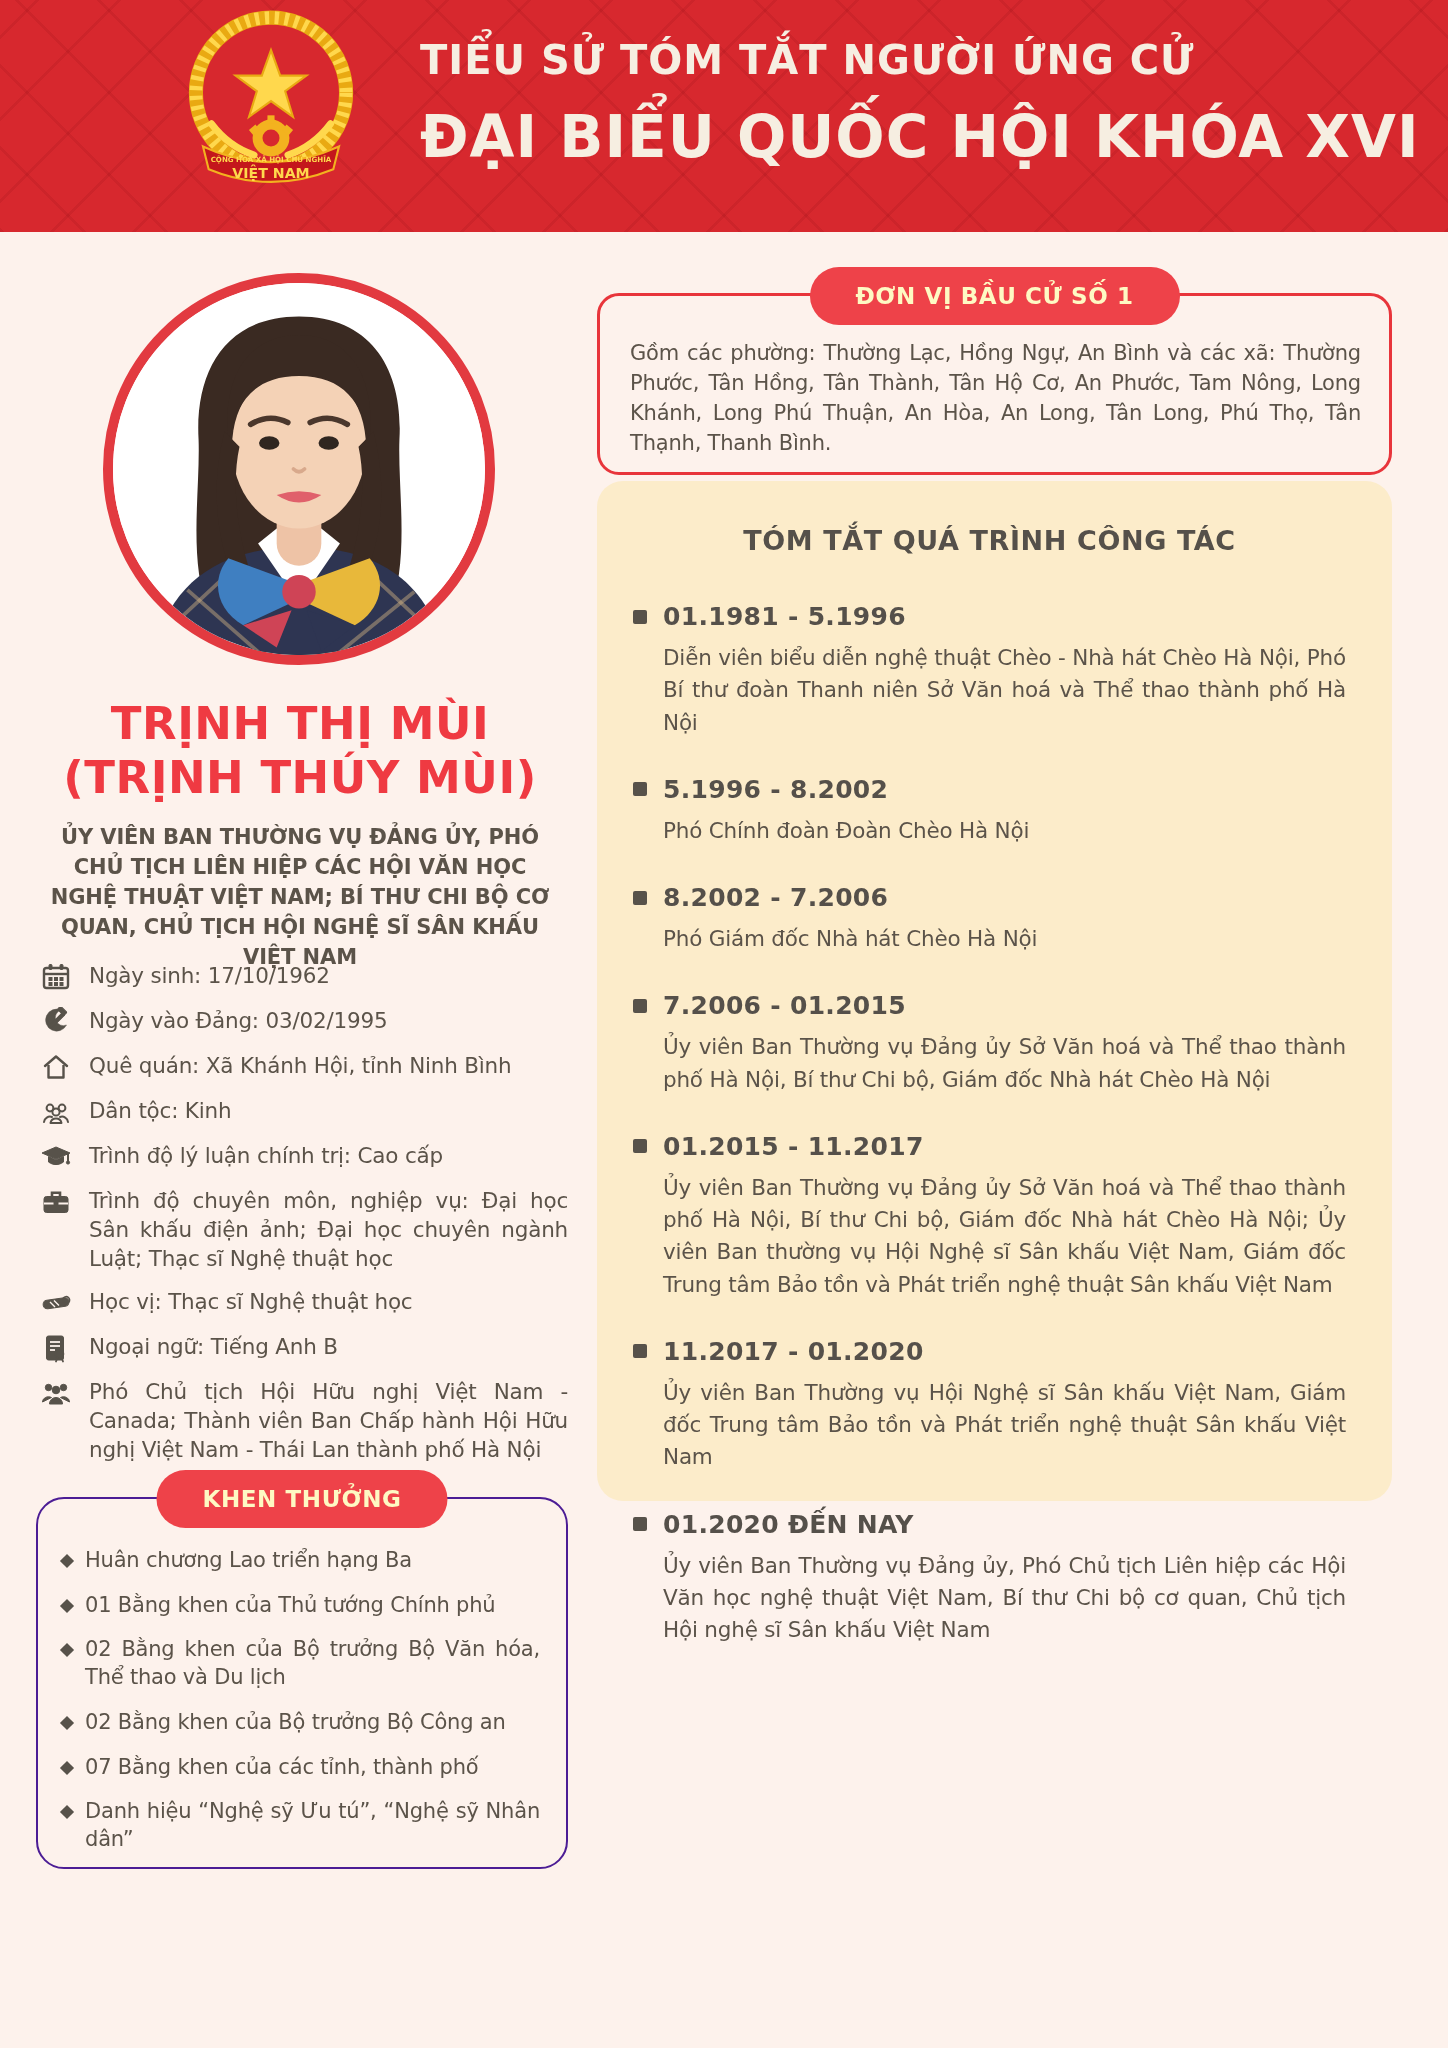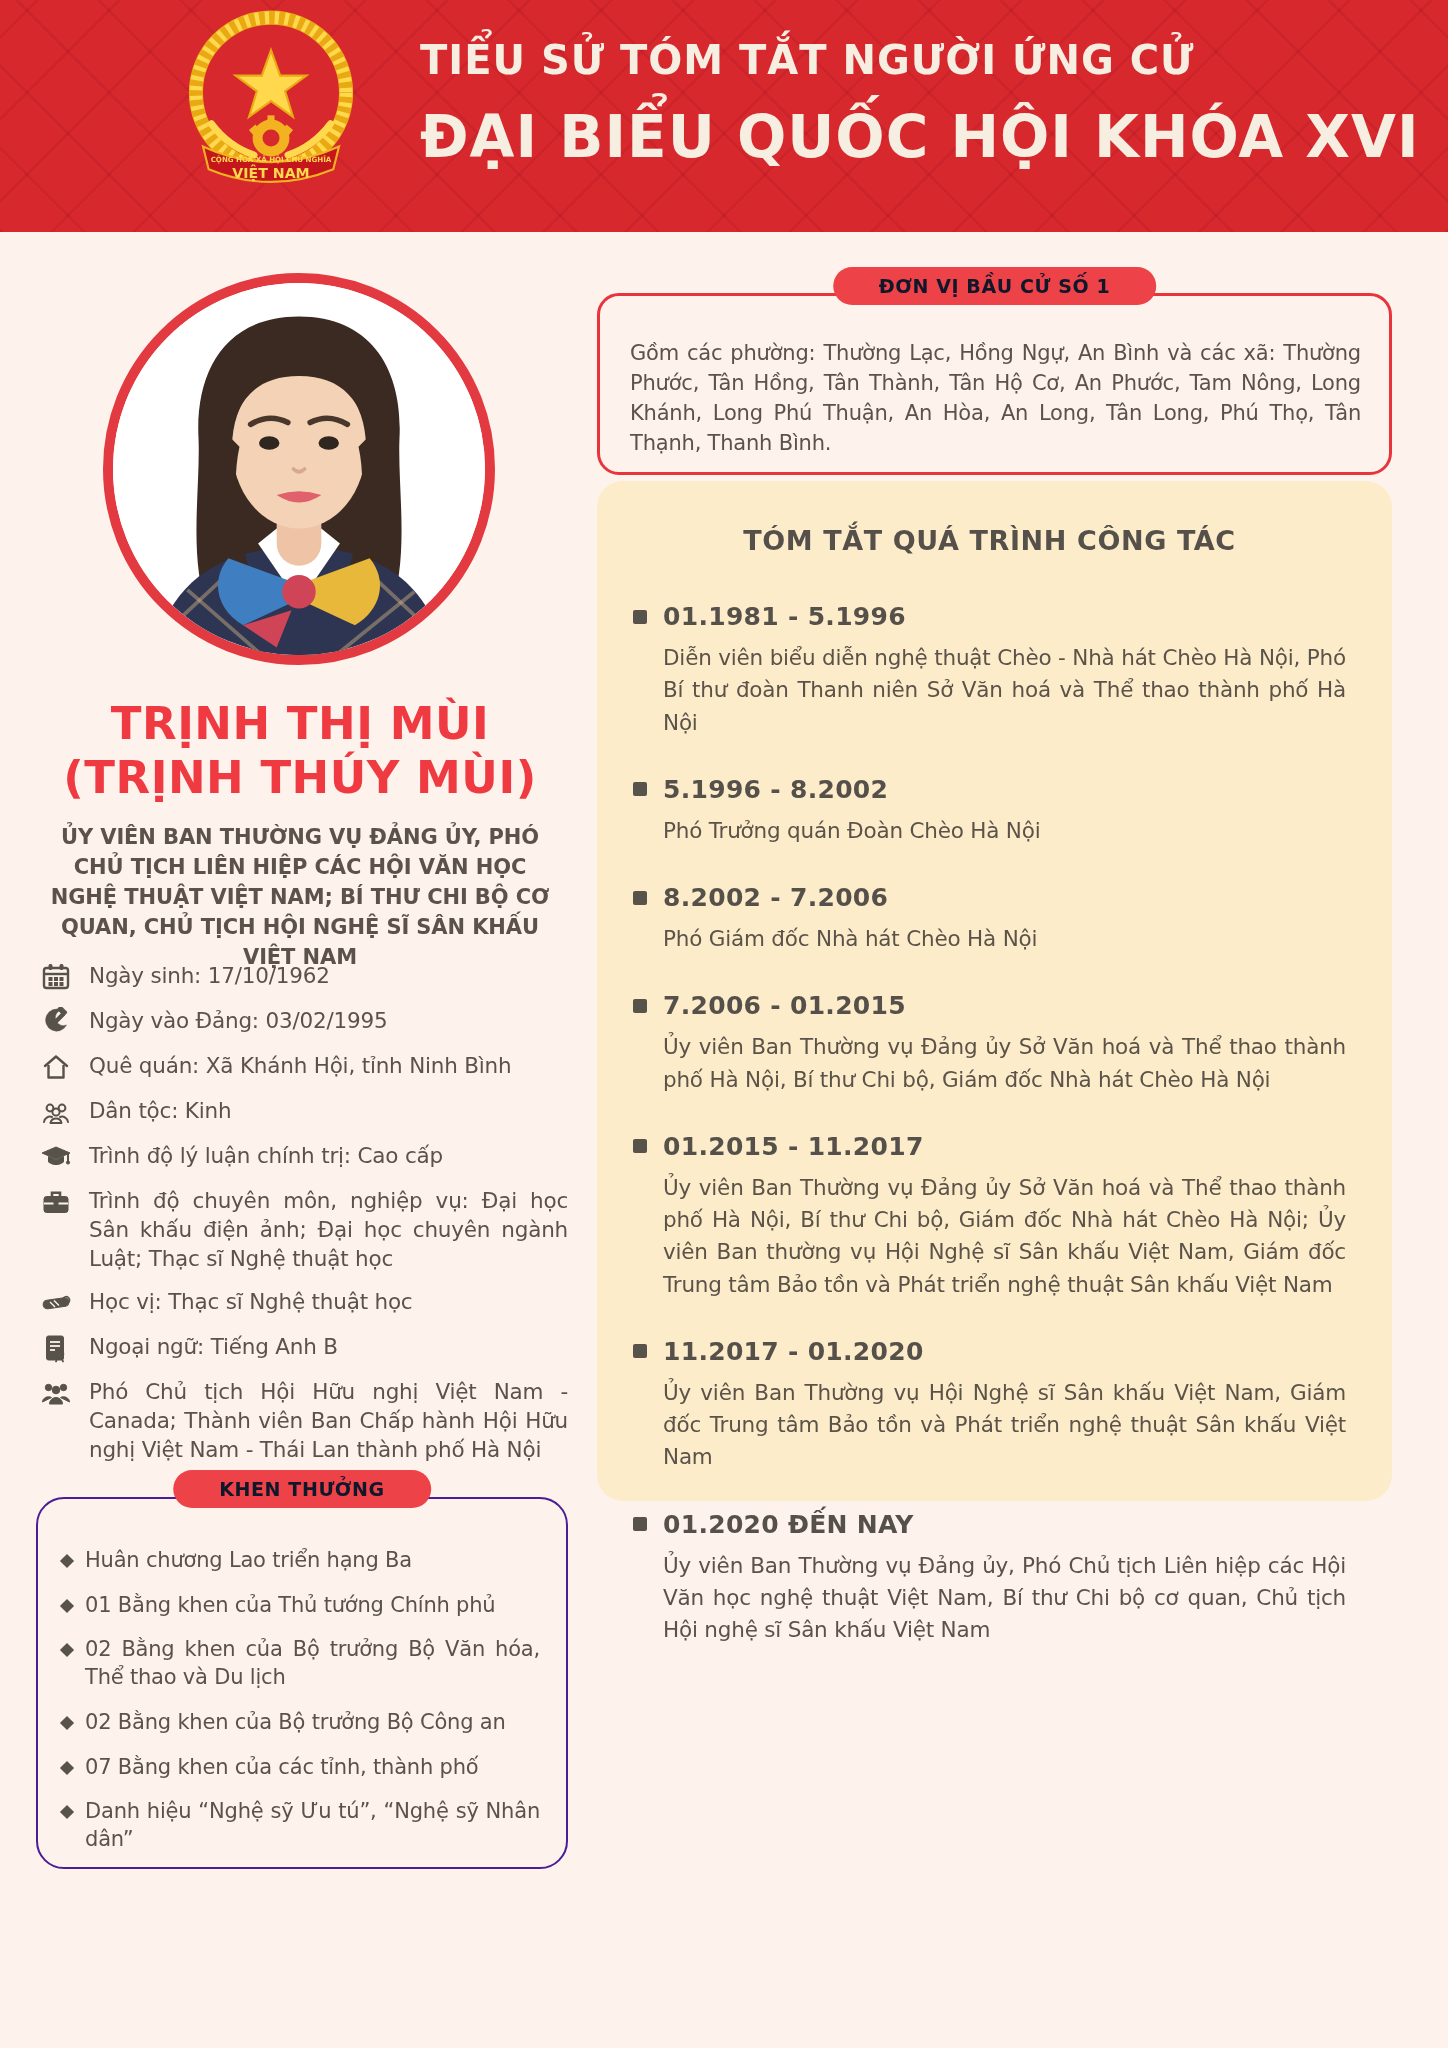--- a/index.html
+++ b/index.html
@@ -43,22 +43,22 @@
   .details { position:absolute; left:40px; top:962px; width:528px;
     display:flex; flex-direction:column; gap:15px; }
   .drow { display:flex; gap:17px; }
   .dicon { flex:0 0 32px; width:32px; height:30px; }
   .dtext { flex:1; font-size:21.5px; line-height:1.34; text-align:justify; letter-spacing:-0.2px; }
 
   .awards-box { position:absolute; left:36px; top:1497px; width:532px; height:372px;
     border:2px solid #4c1d95; border-radius:28px; padding:48px 26px 18px 24px; }
   .pill {
     position:absolute; top:-29px; left:50%; transform:translateX(-50%);
-    background:#ee4249; color:#0f172a; font-weight:800; font-size:19px;
-    padding:8px 46px; border-radius:44px; white-space:nowrap; letter-spacing:0.6px;
+    background:#ee4249; color:#fef9c3; font-weight:800; font-size:23px;
+    padding:16px 46px; border-radius:44px; white-space:nowrap; letter-spacing:0.6px;
   }
   .award-item { display:flex; gap:13px; margin-bottom:17px; }
   .diamond { flex:0 0 10px; width:10px; height:10px; background:#57524a; transform:rotate(45deg);
     margin-top:9px; }
   .award-text { font-size:21px; line-height:1.32; text-align:justify; letter-spacing:-0.2px; }
 
   
   .election-box { position:absolute; left:597px; top:293px; width:795px; min-height:162px;
     border:3px solid #e8353b; border-radius:22px; padding:42px 28px 14px 30px; }
   .election-text { font-size:21px; line-height:1.43; text-align:justify; letter-spacing:-0.2px; }
@@ -304,21 +304,21 @@
           <div class="edate">01.1981 - 5.1996</div>
           </div>
         <div class="ebody">Diễn viên biểu diễn nghệ thuật Chèo - Nhà hát Chèo Hà Nội, Phó Bí thư đoàn Thanh niên Sở Văn hoá và Thể thao thành phố Hà Nội</div>
       </div>
 
       <div class="centry">
         <div class="ehead">
             <div class="sq"></div>
           <div class="edate">5.1996 - 8.2002</div>
           </div>
-        <div class="ebody">Phó Trưởng quán Đoàn Chèo Hà Nội</div>
+        <div class="ebody">Phó Chính đoàn Đoàn Chèo Hà Nội</div>
       </div>
 
       <div class="centry">
         <div class="ehead">
             <div class="sq"></div>
           <div class="edate">8.2002 - 7.2006</div>
           </div>
         <div class="ebody">Phó Giám đốc Nhà hát Chèo Hà Nội</div>
       </div>
 

